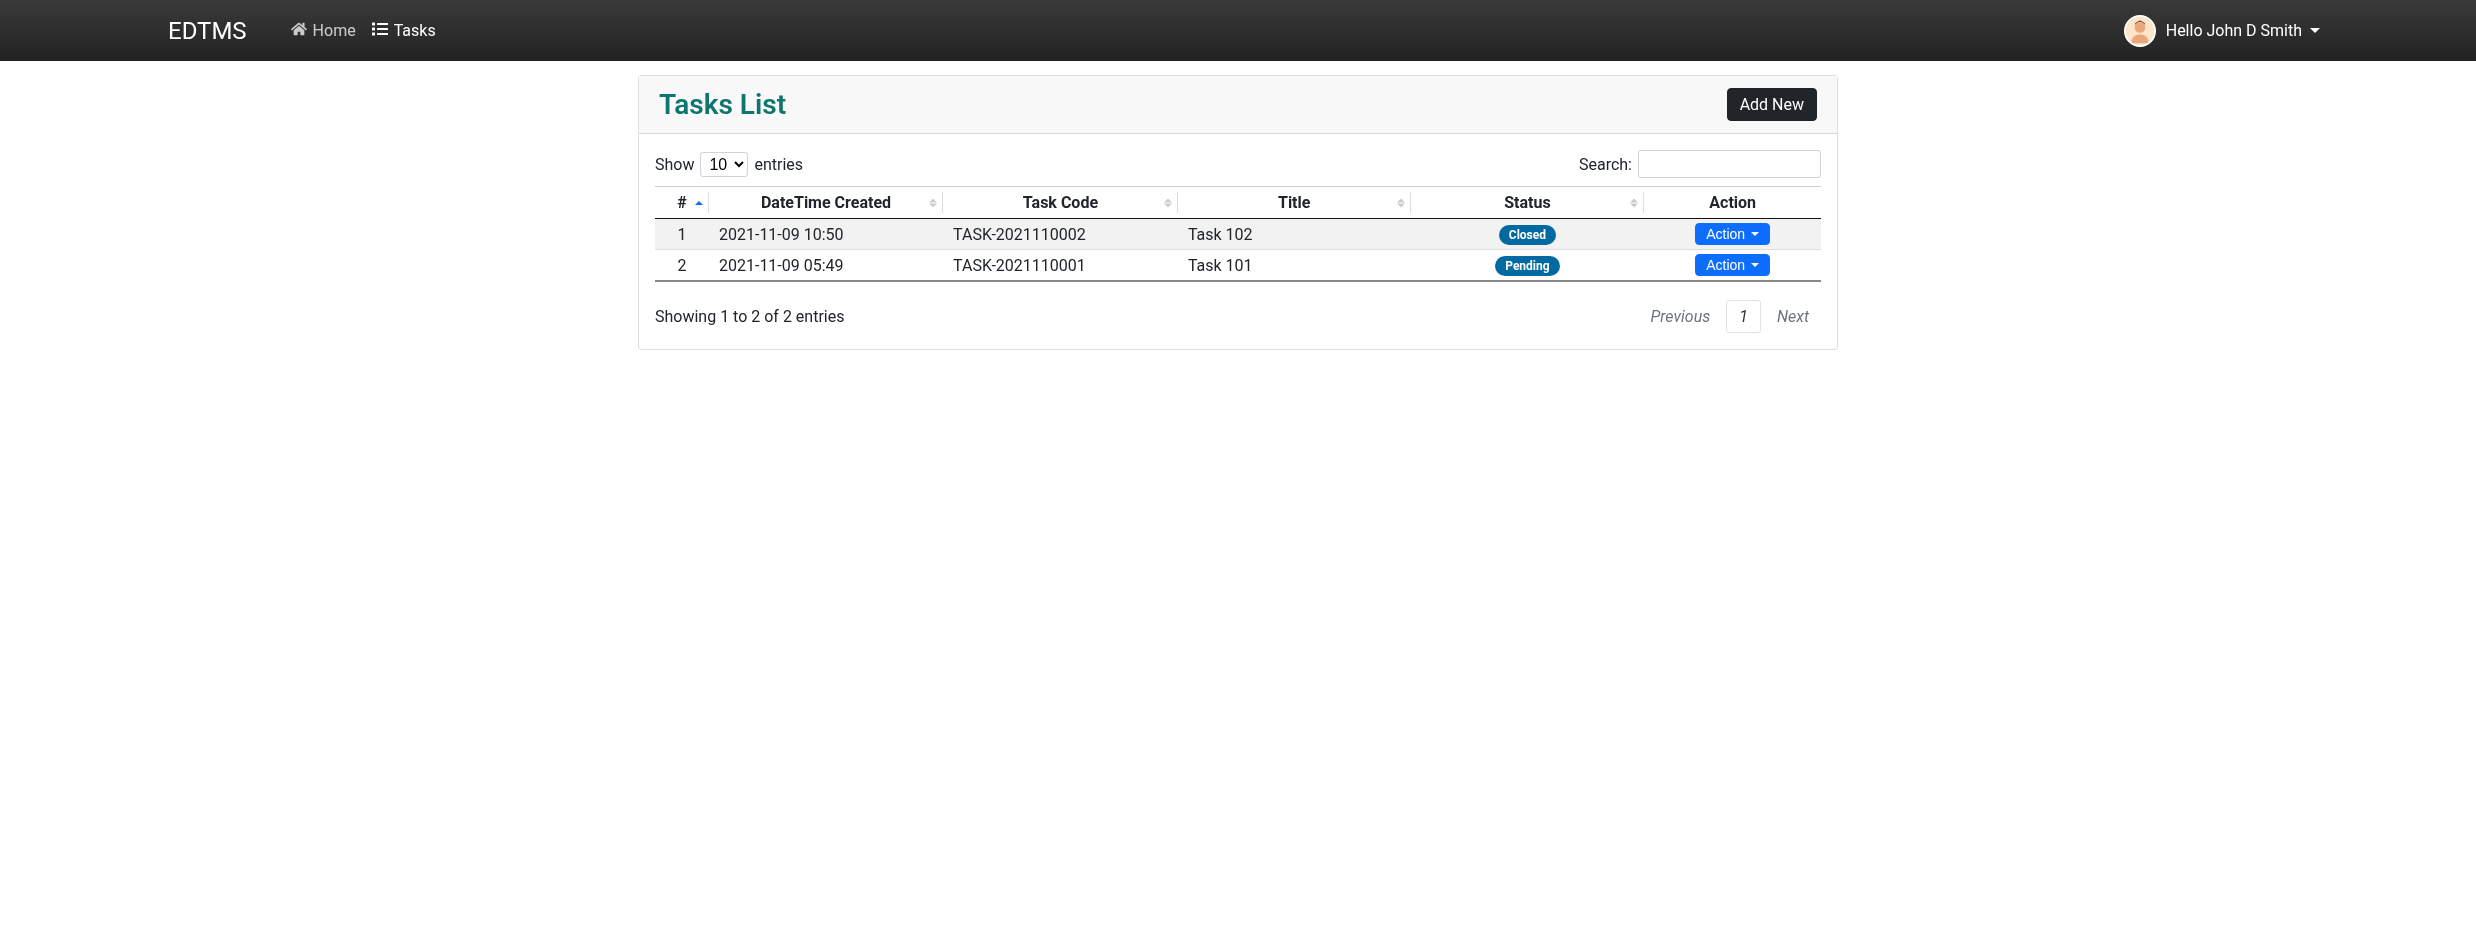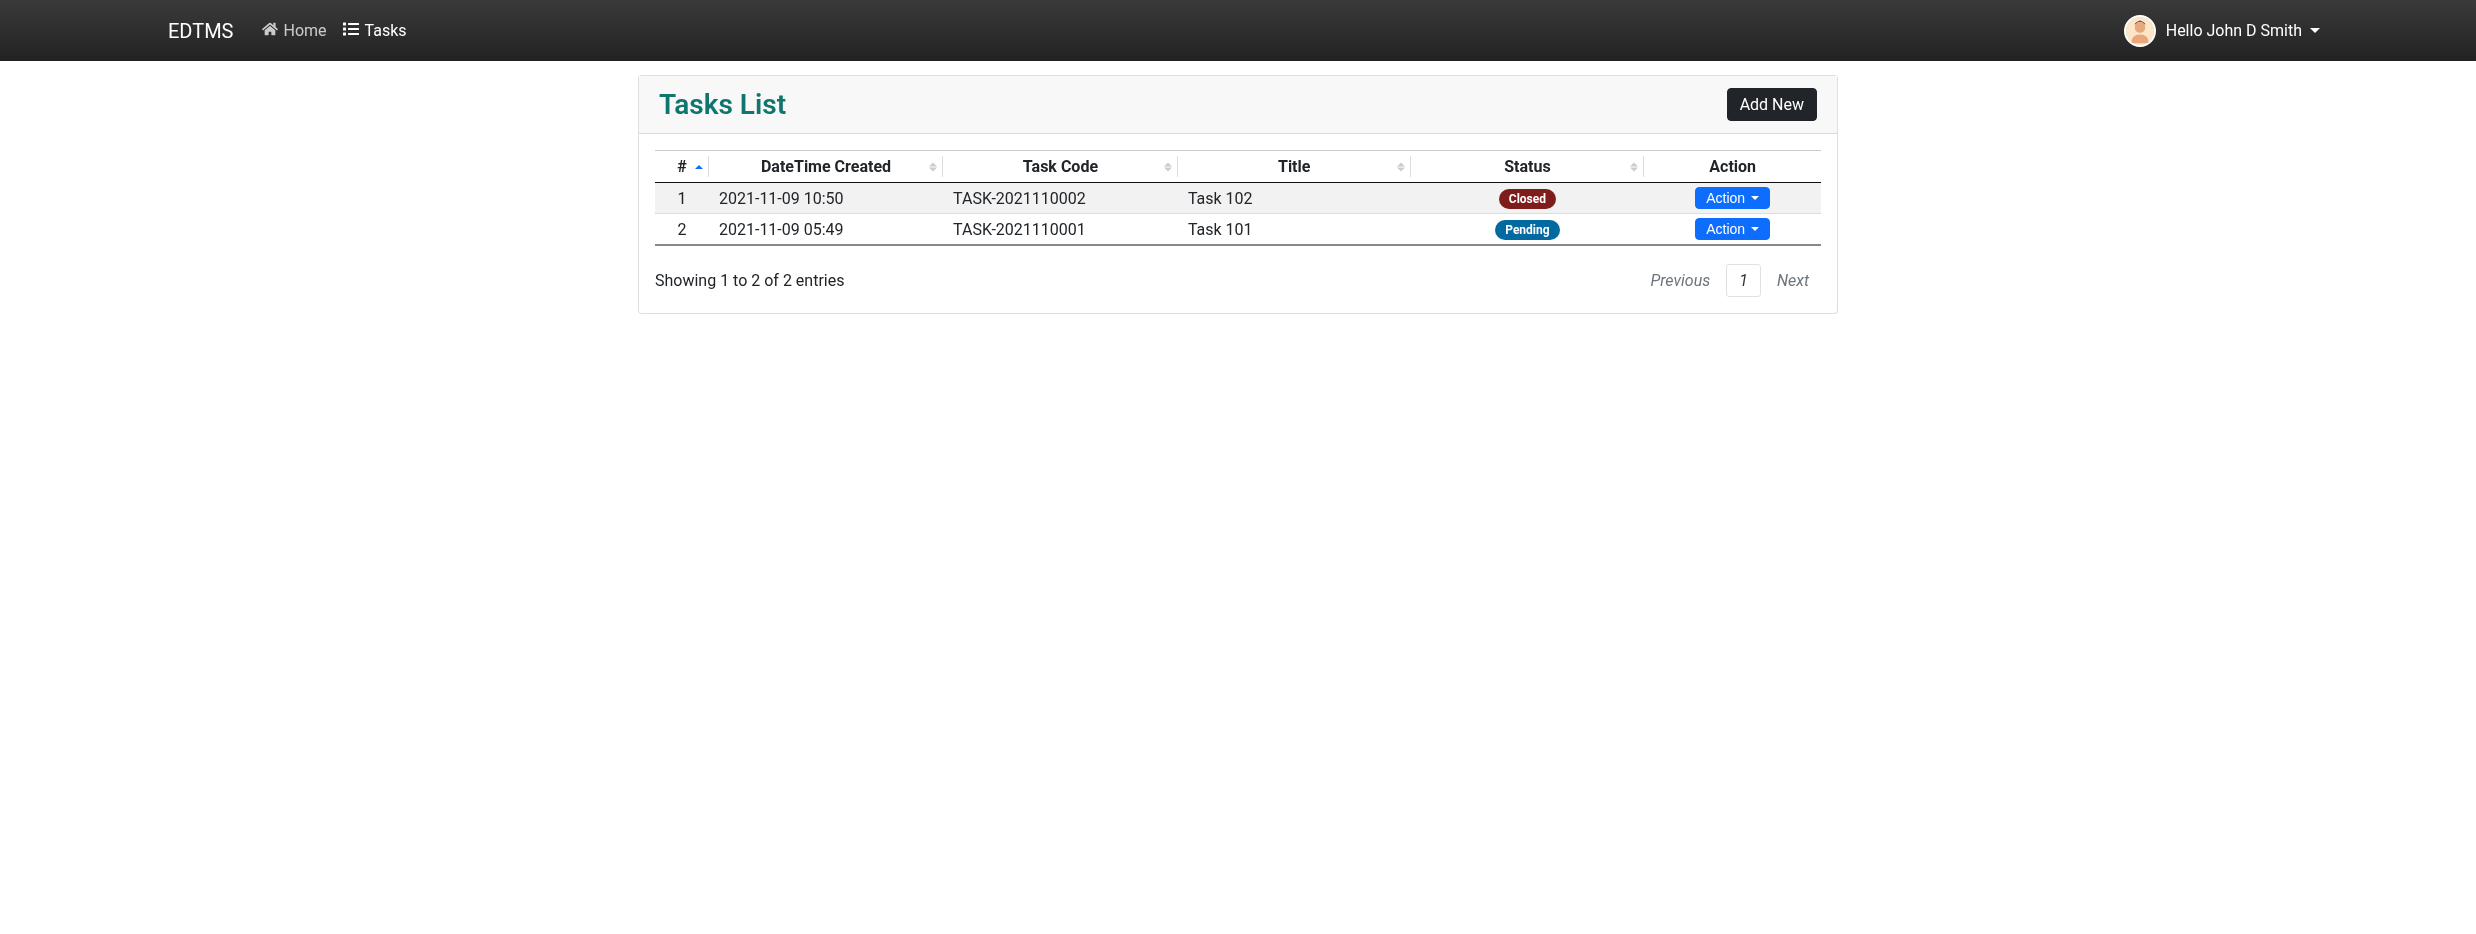--- a/index.html
+++ b/index.html
@@ -7,21 +7,21 @@
     
     .navbar {
       background: linear-gradient(to bottom, #3a3a3a, #222222);
       height: 61px;
       display: flex;
       align-items: center;
       padding: 0 16px;
       justify-content: space-between;
     }
     .navbar-left { display: flex; align-items: center; gap: 16px; margin-left: 152px; }
-    .navbar-brand { color: #fff; font-size: 20px; font-weight: 400; text-decoration: none; margin-right: 12px; }
+    .navbar-brand { color: #fff; font-size: 24px; font-weight: 400; text-decoration: none; margin-right: 28px; }
     .nav-link { display: flex; align-items: center; gap: 6px; color: rgba(255,255,255,0.75); text-decoration: none; font-size: 16px; }
     .nav-link.active { color: #fff; }
     .nav-link svg { width: 16px; height: 16px; fill: currentColor; }
     
     .navbar-right { display: flex; align-items: center; gap: 10px; margin-right: 140px; }
     .avatar { width: 32px; height: 32px; border-radius: 50%; background: #f0d9b5; display: flex; align-items: center; justify-content: center; overflow: hidden; border: 2px solid #fff; }
     .avatar svg { width: 32px; height: 32px; }
     .user-greeting { color: #fff; font-size: 16px; display: flex; align-items: center; gap: 8px; cursor: pointer; }
     .caret-down { width: 0; height: 0; border-left: 5px solid transparent; border-right: 5px solid transparent; border-top: 5px solid #fff; }
     
@@ -56,21 +56,21 @@
     
     .col-idx { width: 55px; text-align: center; }
     .col-date { width: 240px; }
     .col-code { width: 240px; }
     .col-title { width: 240px; }
     .col-status { width: 240px; text-align: center; }
     .col-action { width: 180px; text-align: center; }
     td.center { text-align: center; }
     
     .badge { display: inline-block; padding: 3px 10px; font-size: 12px; font-weight: 700; color: #fff; border-radius: 12px; }
-    .badge-danger { background: #7f1d1d; }
+    .badge-danger { background: #0369a1; }
     .badge-dark { background: #0369a1; }
     
     .caret { width: 0; height: 0; border-left: 4px solid transparent; border-right: 4px solid transparent; border-top: 4px solid #fff; display: inline-block; }
     
     .dt-bottom { display: flex; justify-content: space-between; align-items: center; margin-top: 12px; padding-top: 6px; font-size: 16px; }
     .pagination { display: flex; align-items: center; gap: 4px; list-style: none; }
     .pagination .page-item { }
     .pagination .page-link { display: inline-block; padding: 6px 12px; color: #6c757d; text-decoration: none; border-radius: 3px; cursor: pointer; font-style: italic; }
     .pagination .page-item.active .page-link { border: 1px solid #dee2e6; background: #fff; color: #333; }
     .pagination .page-item.disabled .page-link { color: #6c757d; cursor: default; }
@@ -116,20 +116,33 @@
   </div>
 </nav>
 
 <div class="container">
   <div class="card">
     <div class="card-header">
       <h2 class="card-title">Tasks List</h2>
       <a href="#" class="btn btn-dark">Add New</a>
     </div>
     <div class="card-body">
+      <div class="dt-controls">
+        <div class="dt-length">
+          <span>Show</span>
+          <select>
+            <option>10</option>
+          </select>
+          <span>entries</span>
+        </div>
+        <div class="dt-filter">
+          <span>Search:</span>
+          <input type="text" style="">
+        </div>
+      </div>
 
       <table class="dataTable">
         <thead>
           <tr>
             <th class="col-idx sorting">
               <span>#</span>
               <span class="sort-icons asc">
                   <span class="up"></span>
                 </span>
               <span class="th-sep"></span>

